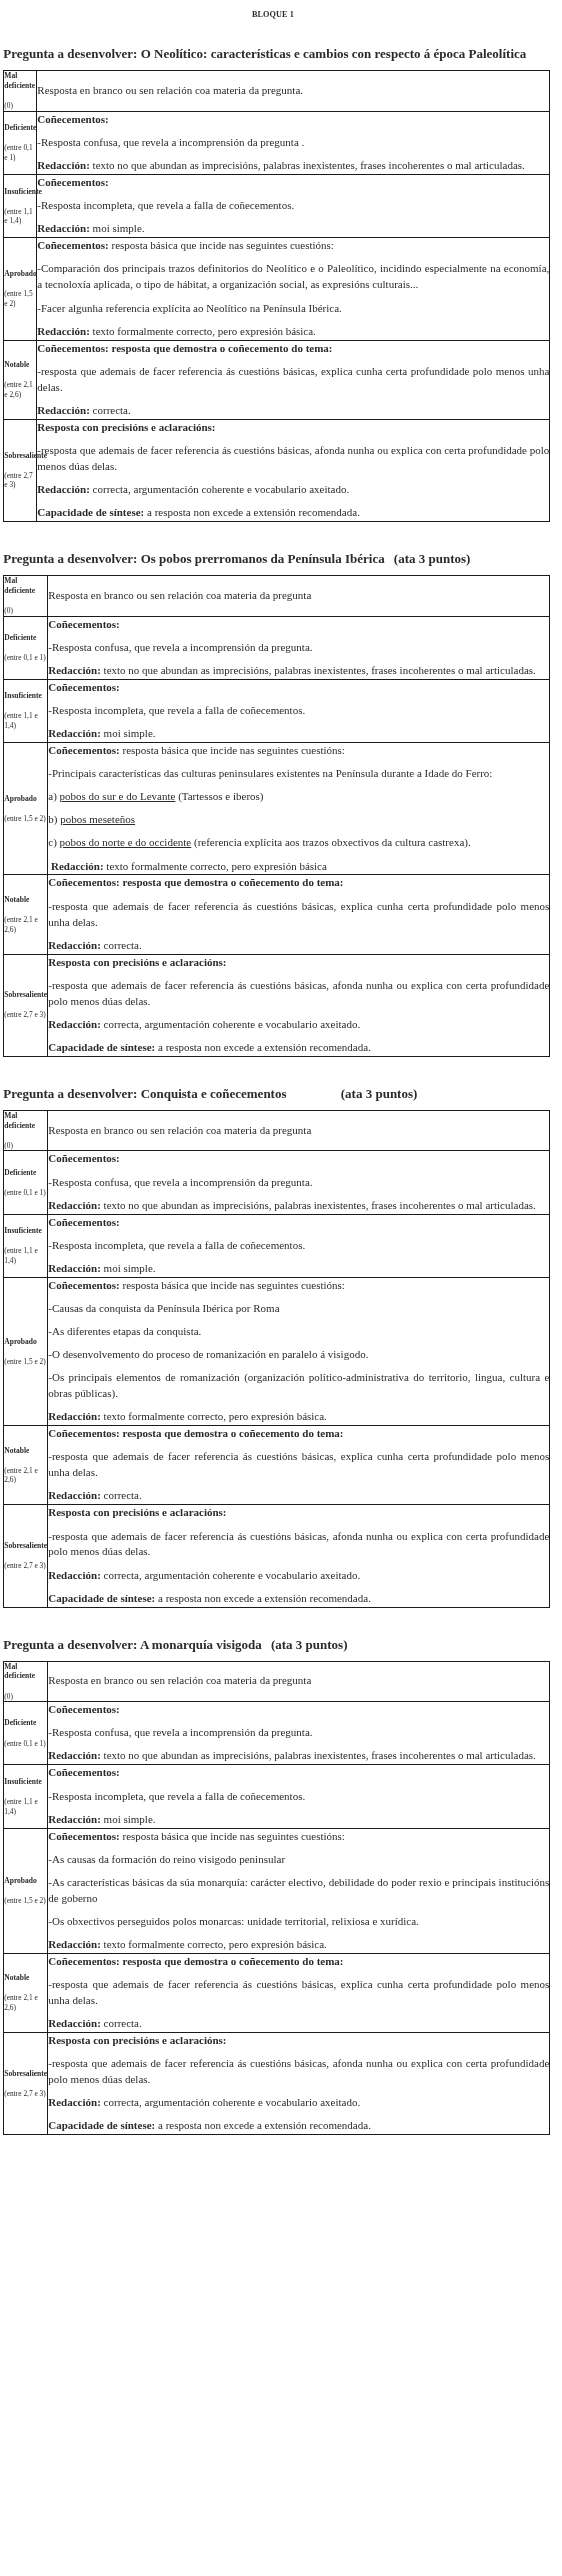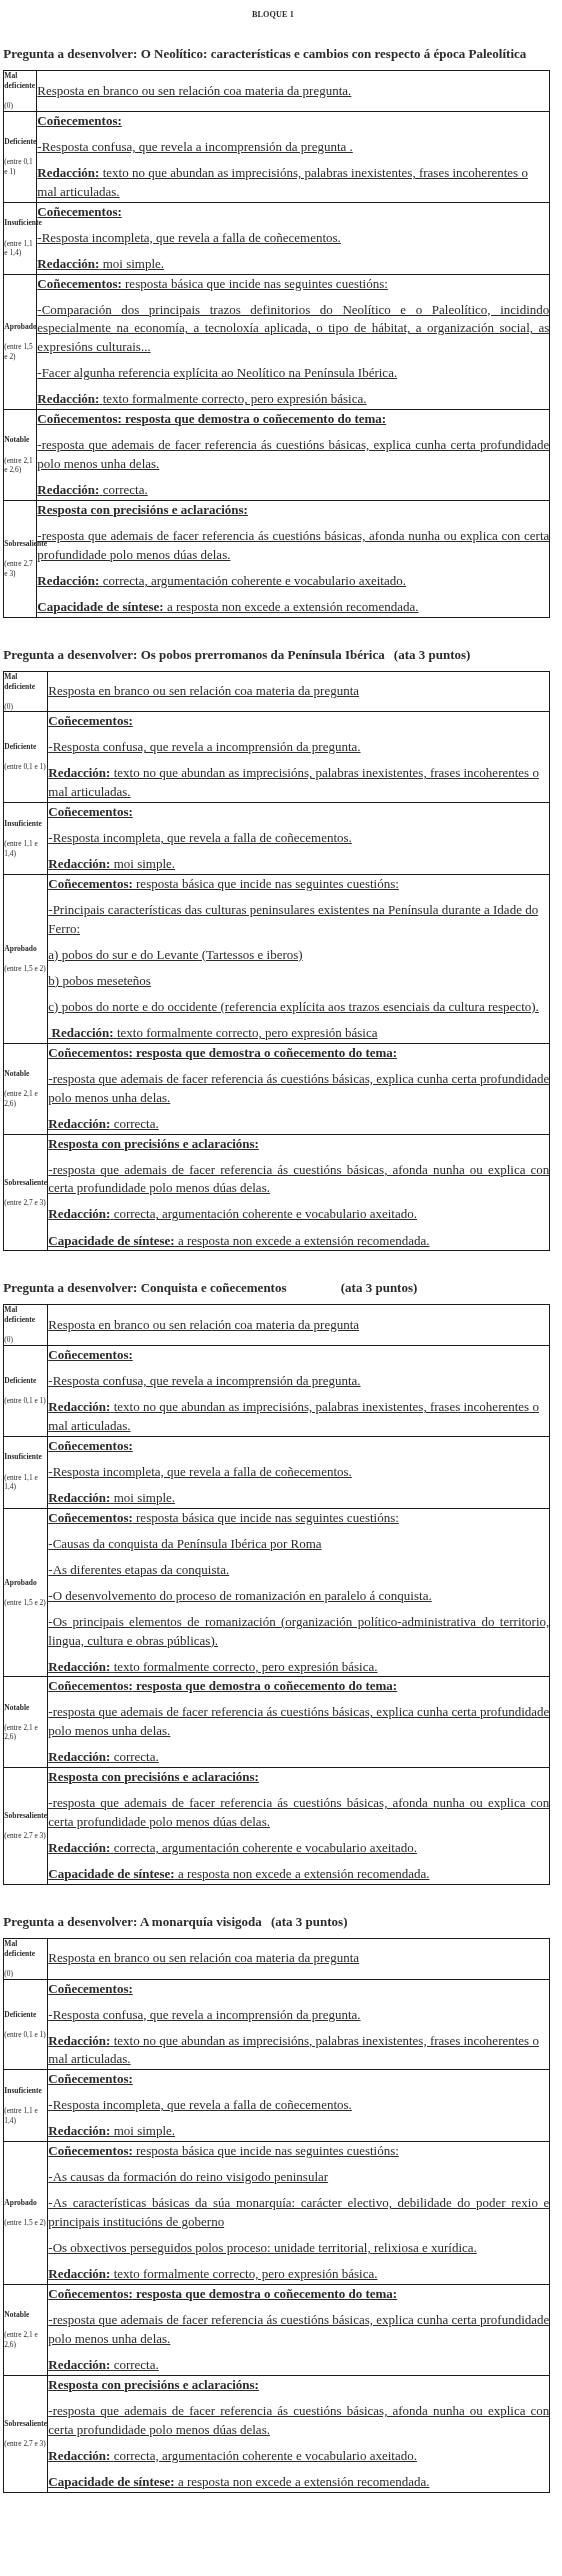--- a/index.html
+++ b/index.html
@@ -74,25 +74,24 @@
   }
   td.level .lvl-name { display: block; }
   td.level .lvl-range {
     display: block;
     font-weight: normal;
     margin-top: 10.4px;
     font-size: 7.4px;
   }
 
   td.desc {
-    font-size: 13px;
+    font-size: 11px;
     line-height: 1.45;
     padding: 5.2px 5.9px 5.2px 6.5px;
     vertical-align: middle;
-    text-decoration: underline;
   }
   td.desc p {
     margin: 0 0 7.2px 0;
   }
   td.desc p:last-child { margin-bottom: 0; }
   td.desc p.just { text-align: justify; }
   b, strong { font-weight: bold; }
   u { text-decoration: underline; text-align: center; }
 
   
@@ -244,21 +243,21 @@
         <tr>
           <td class="level">
             <span class="lvl-name">Aprobado</span>
             <span class="lvl-range">(entre 1,5 e 2)</span>
           </td>
           <td class="desc">
             <p><b>Coñecementos:</b> <span>resposta básica que incide nas seguintes cuestións:</span></p>
             <p>-Principais características das culturas peninsulares existentes na Península durante a Idade do Ferro:</p>
             <p><span>a) </span><u>pobos do sur e do Levante</u><span> (Tartessos e iberos)</span></p>
             <p><span>b) </span><u>pobos meseteños</u><span></span></p>
-            <p><span>c) </span><u>pobos do norte e do occidente</u><span>  (referencia explícita aos trazos esenciais da cultura respecto).</span></p>
+            <p><span>c) </span><u>pobos do norte e do occidente</u><span>  (referencia explícita aos trazos obxectivos da cultura castrexa).</span></p>
             <p>&nbsp;<b>Redacción:</b> <span>texto formalmente correcto, pero expresión básica</span></p>
           </td>
         </tr>
 
         <tr>
           <td class="level">
             <span class="lvl-name">Notable</span>
             <span class="lvl-range">(entre 2,1 e 2,6)</span>
           </td>
           <td class="desc">
@@ -333,21 +332,21 @@
 
         <tr>
           <td class="level">
             <span class="lvl-name">Aprobado</span>
             <span class="lvl-range">(entre 1,5 e 2)</span>
           </td>
           <td class="desc">
             <p><b>Coñecementos:</b> <span>resposta básica que incide nas seguintes cuestións:</span></p>
             <p>-Causas da conquista da Península Ibérica por Roma</p>
             <p>-As diferentes etapas da conquista.</p>
-            <p>-O desenvolvemento do proceso de romanización en paralelo á conquista.</p>
+            <p>-O desenvolvemento do proceso de romanización en paralelo á visigodo.</p>
             <p class="just">-Os principais elementos de romanización (organización político-administrativa do territorio, lingua, cultura e obras públicas).</p>
             <p><b>Redacción:</b> <span>texto formalmente correcto, pero expresión básica.</span></p>
           </td>
         </tr>
 
         <tr>
           <td class="level">
             <span class="lvl-name">Notable</span>
             <span class="lvl-range">(entre 2,1 e 2,6)</span>
           </td>
@@ -423,21 +422,21 @@
 
         <tr>
           <td class="level">
             <span class="lvl-name">Aprobado</span>
             <span class="lvl-range">(entre 1,5 e 2)</span>
           </td>
           <td class="desc">
             <p><b>Coñecementos:</b> <span>resposta básica que incide nas seguintes cuestións:</span></p>
             <p>-As causas da formación do reino visigodo peninsular</p>
             <p class="just">-As características básicas da súa monarquía: carácter electivo, debilidade do poder rexio e principais institucións de goberno</p>
-            <p>-Os obxectivos perseguidos polos proceso: unidade territorial, relixiosa e xurídica.</p>
+            <p>-Os obxectivos perseguidos polos monarcas: unidade territorial, relixiosa e xurídica.</p>
             <p><b>Redacción:</b> <span>texto formalmente correcto, pero expresión básica.</span></p>
           </td>
         </tr>
 
         <tr>
           <td class="level">
             <span class="lvl-name">Notable</span>
             <span class="lvl-range">(entre 2,1 e 2,6)</span>
           </td>
           <td class="desc">

